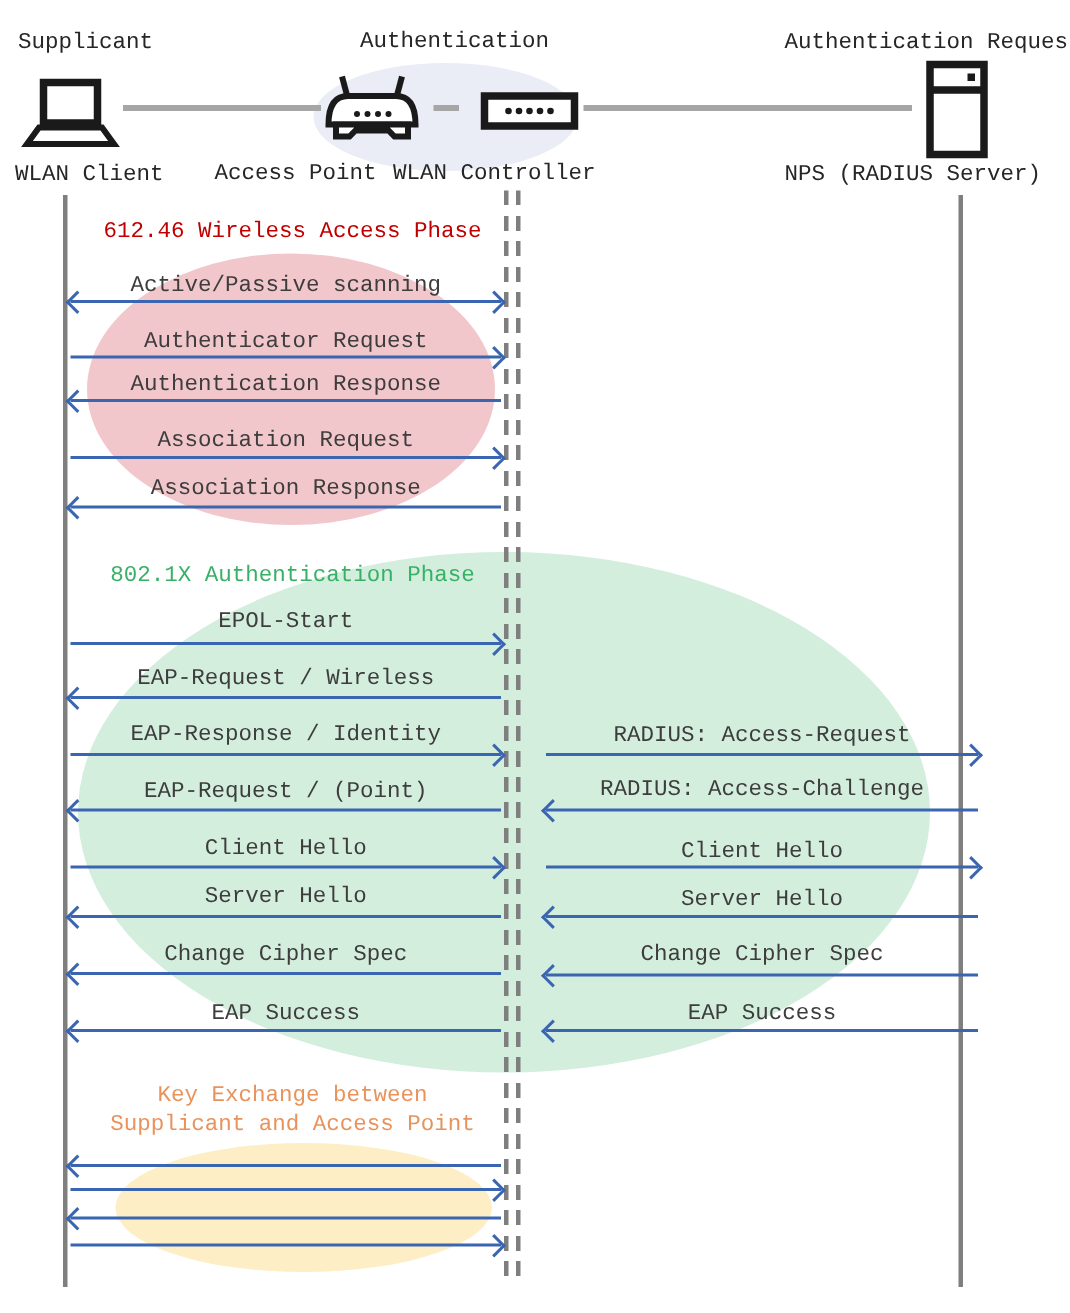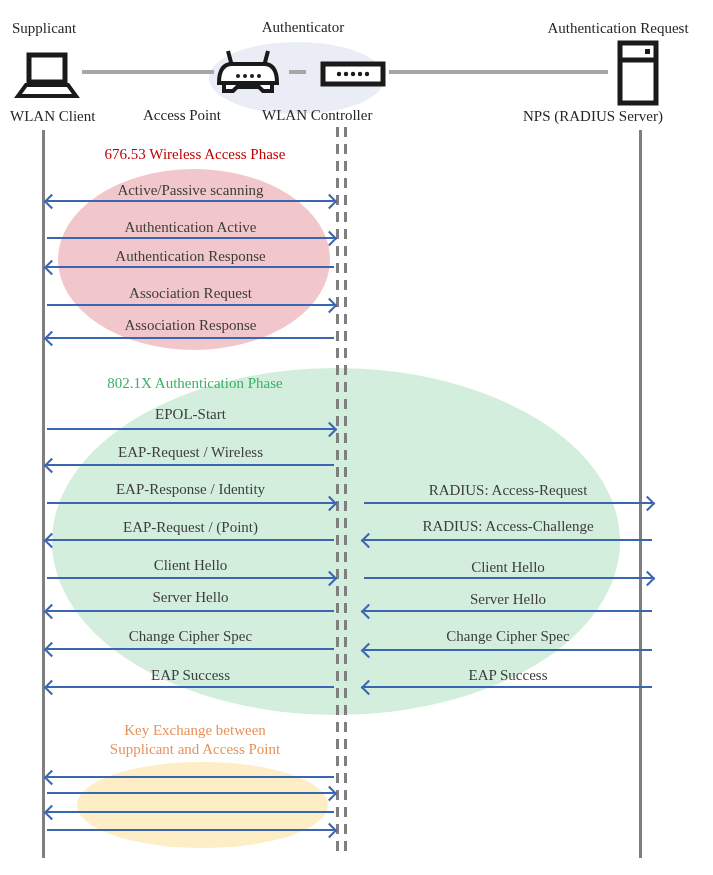--- a/index.html
+++ b/index.html
@@ -1,18 +1,18 @@
 <!DOCTYPE html>
 <html><head>
 <meta charset="utf-8">
 <style>
   html,body{margin:0;padding:0;background:#fff;}
   .stage{
     position:relative;width:713px;height:875px;background:#fff;overflow:hidden;
-    font-family:Liberation Serif, serif;color:#262626;
+    font-family:Liberation Mono, monospace;color:#262626;
   }
   
   .role-label{position:absolute;font-size:15px;color:#262626;white-space:nowrap;}
   .role-label.centered{text-align:center;}
   .dev-label{position:absolute;font-size:15px;color:#262626;white-space:nowrap;text-align:left;}
   .auth-ellipse{position:absolute;left:209px;top:42px;width:176px;height:72px;border-radius:50%;background:#EAEDF6;}
   .connector{position:absolute;top:70px;height:4px;background:#A6A6A6;}
   .icon{position:absolute;}
   
   .lifeline{position:absolute;top:130px;height:728px;width:3px;background:#7F7F7F;}
@@ -40,21 +40,21 @@
   svg{display:block;}
 </style>
 </head>
 <body>
 
 <div class="stage">
 
   <div class="auth-ellipse"></div>
 
   <div class="role-label" style="left:12px;top:20px;">Supplicant</div>
-  <div class="role-label centered" style="left:203px;top:19px;width:200px;">Authenticator</div>
+  <div class="role-label centered" style="left:203px;top:19px;width:200px;">Authentication</div>
   <div class="role-label centered" style="left:523px;top:20px;width:190px;">Authentication Request</div>
 
   <div class="connector" style="left:82px;width:132px;"></div>
   <div class="connector" style="left:289px;width:17px;"></div>
   <div class="connector" style="left:389px;width:219px;"></div>
 
   <div class="icon" style="left:12px;top:52px;">
     <svg width="70" height="48" viewBox="0 0 70 48">
       <rect x="17" y="3" width="36" height="27" fill="#fff" stroke="#1a1a1a" stroke-width="5"></rect>
       <polygon points="6,44 64,44 56,33 14,33" fill="#fff" stroke="#1a1a1a" stroke-width="4"></polygon>
@@ -100,29 +100,29 @@
 
   <div class="phase-ellipse e-pink"></div>
   <div class="phase-ellipse e-green"></div>
   <div class="phase-ellipse e-yellow"></div>
 
   <div class="lifeline" style="left:42px;"></div>
   <div class="lifeline-dashed" style="left:336px;"></div>
   <div class="lifeline-dashed" style="left:344px;"></div>
   <div class="lifeline" style="left:639px;"></div>
 
-  <div class="phase-title t-red" style="top:146px;">676.53 Wireless Access Phase</div>
+  <div class="phase-title t-red" style="top:146px;">612.46 Wireless Access Phase</div>
   <div class="phase-title t-green" style="top:375px;">802.1X Authentication Phase</div>
   <div class="phase-title t-orange" style="top:722px;">Key Exchange between</div>
   <div class="phase-title t-orange" style="top:741px;">Supplicant and Access Point</div>
 
   <div class="mlbl colL" style="top:182px;">Active/Passive scanning</div>
   <div class="al l r colL" style="top:200px;"></div>
 
-  <div class="mlbl colL" style="top:219px;">Authentication Active</div>
+  <div class="mlbl colL" style="top:219px;">Authenticator Request</div>
   <div class="al r colL" style="top:237px;"></div>
 
   <div class="mlbl colL" style="top:248px;">Authentication Response</div>
   <div class="al l colL" style="top:266px;"></div>
 
   <div class="mlbl colL" style="top:285px;">Association Request</div>
   <div class="al r colL" style="top:304px;"></div>
 
   <div class="mlbl colL" style="top:317px;">Association Response</div>
   <div class="al l colL" style="top:337px;"></div>

